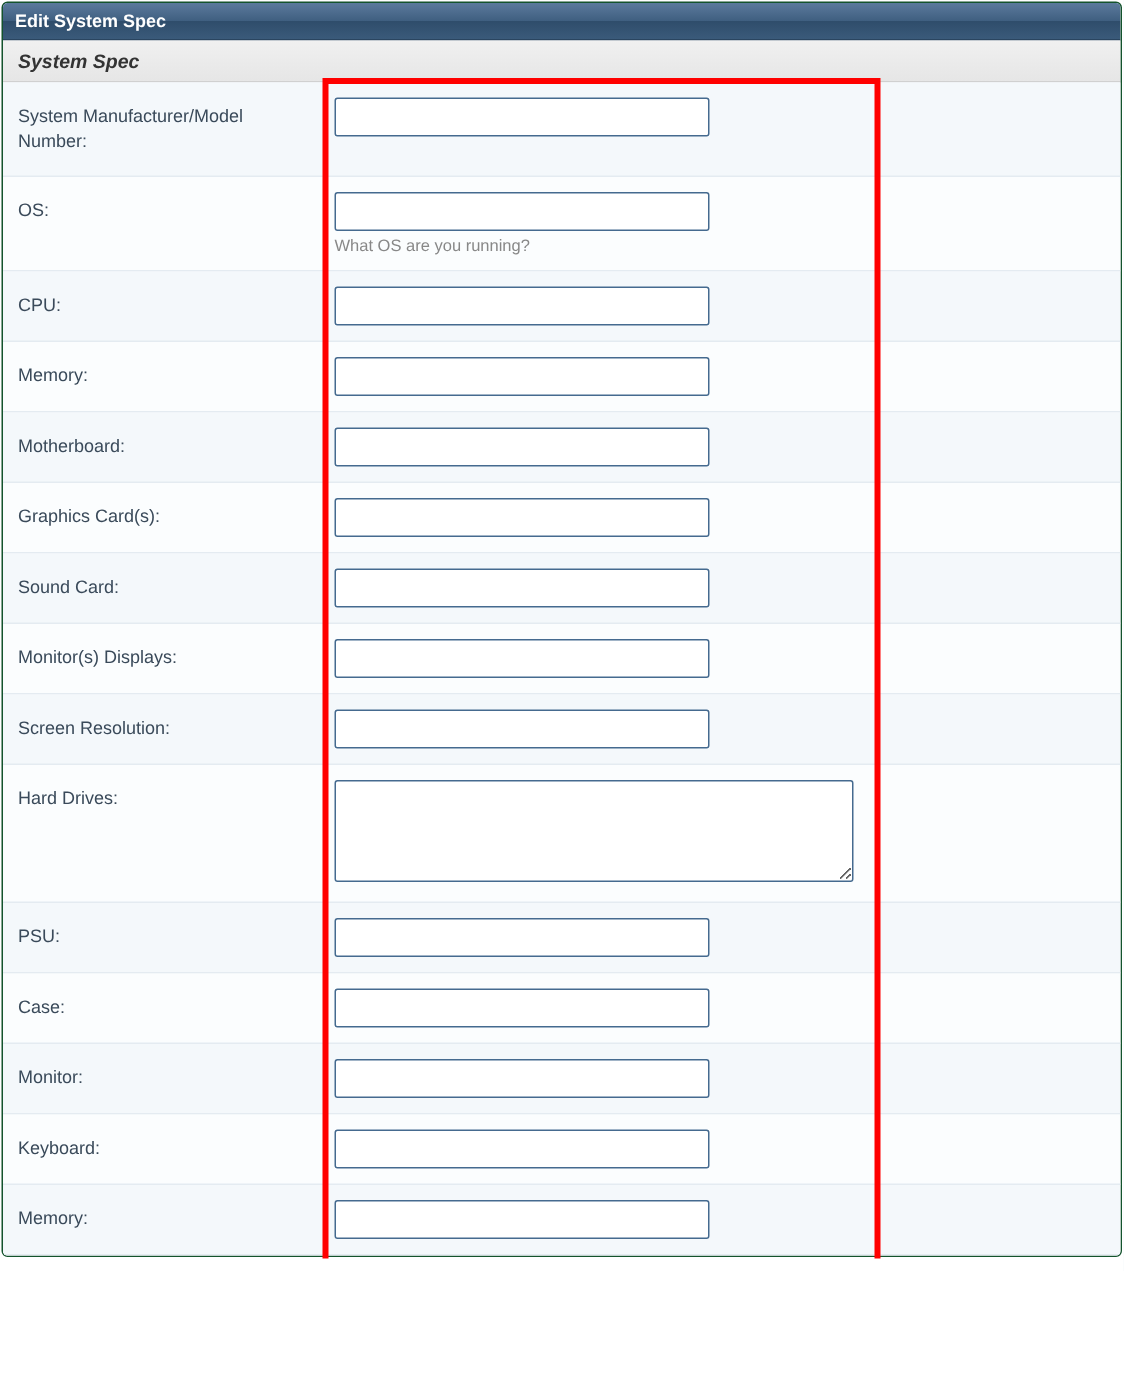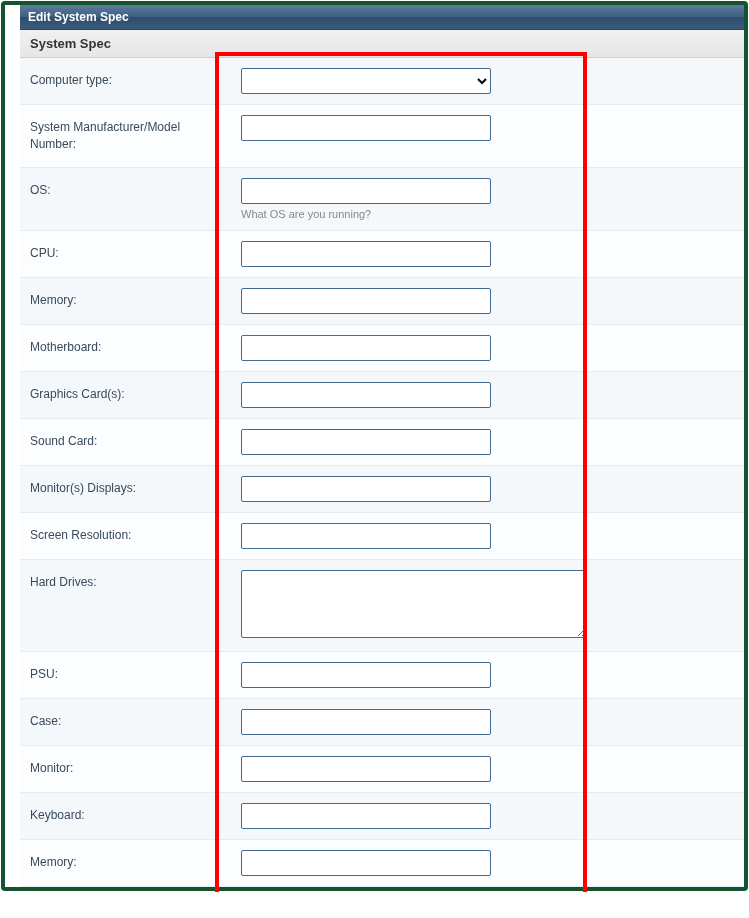--- a/index.html
+++ b/index.html
@@ -4,41 +4,41 @@
   <style>
     * { box-sizing: border-box; margin: 0; padding: 0; }
     body {
       font-family: Verdana, Arial, sans-serif;
       font-size: 12px;
       color: #333;
       background: #fff;
       width: 749px;
     }
     .panel {
-      border: 4px solid #14532d;
+      border: 1px solid #14532d;
       border-radius: 4px;
       overflow: hidden;
       margin: 1px;
-      padding-left: 15px;
     }
     .panel-header {
       background: linear-gradient(to bottom, #5b7a9c 0%, #3f5f80 50%, #2f4d6b 51%, #3a5a7a 100%);
       color: #fff;
       font-weight: bold;
       padding: 5px 8px;
       font-size: 12px;
       border-bottom: 1px solid #2a4560;
     }
     .sub-header {
       background: linear-gradient(to bottom, #f0f0f0 0%, #e6e6e6 100%);
       color: #333;
       font-weight: bold;
       padding: 6px 10px;
       font-size: 13px;
       border-bottom: 1px solid #d0d0d0;
+      font-style: italic;
     }
     .form-body {
       background: #f4f8fb;
     }
     .form-row {
       display: flex;
       align-items: flex-start;
       border-bottom: 1px solid #e4ebf1;
       padding: 0;
     }
@@ -110,28 +110,20 @@
   </style>
 </head>
 <body>
 
 <div class="wrap">
   <div class="panel">
     <div class="panel-header">Edit System Spec</div>
     <div class="sub-header">System Spec</div>
     <div class="form-body">
 
-      <div class="form-row">
-        <div class="label-col">Computer type:</div>
-        <div class="input-col">
-          <select class="select-input">
-            <option></option>
-          </select>
-        </div>
-      </div>
 
       <div class="form-row">
         <div class="label-col">System Manufacturer/Model Number:</div>
         <div class="input-col">
           <input type="text" class="text-input" value="" style="">
         </div>
       </div>
 
       <div class="form-row">
         <div class="label-col">OS:</div>

